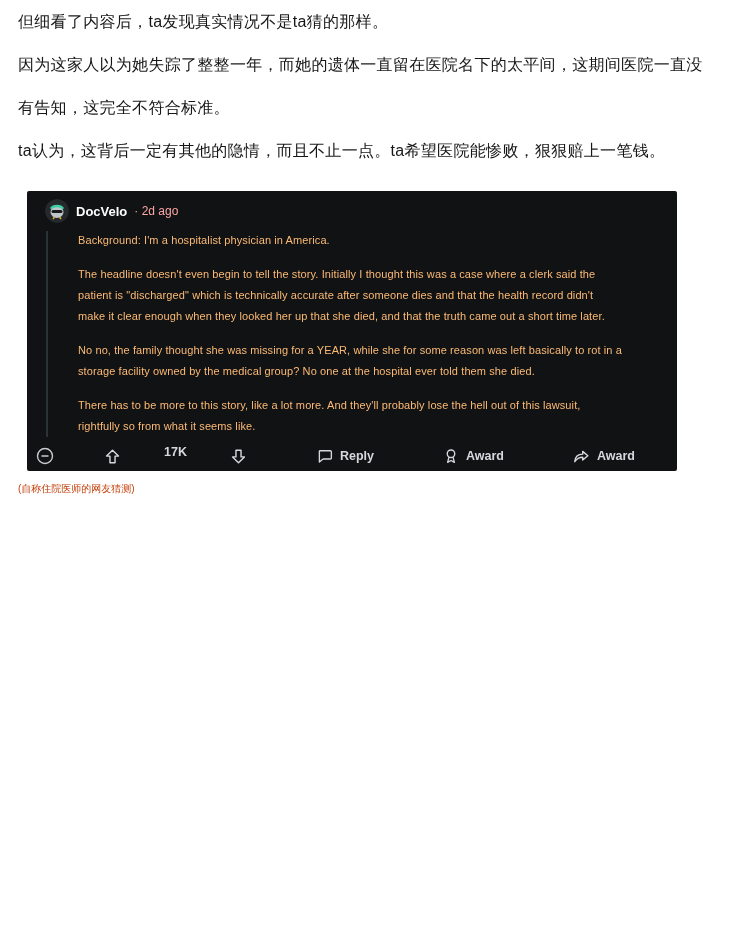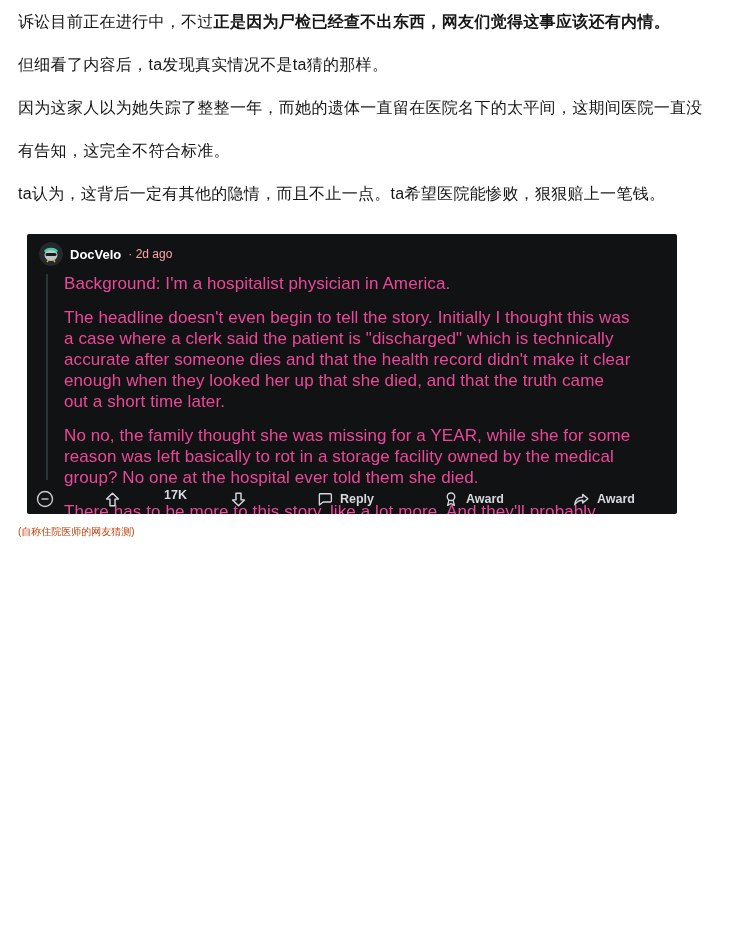--- a/index.html
+++ b/index.html
@@ -21,57 +21,56 @@
   .term-dashed{
     font-weight:700;
     border-bottom:2px dashed #6fcf9b;
     padding-bottom:1px;
   }
   
   .reddit{
     position:relative;box-sizing:border-box;
     width:650px;height:280px;margin:19px 0 0 9px;
     background:#101214;border-radius:2px;
-    padding:7px 16px 0 12px;
+    padding:7px 16px 0 18px;
     font-family:"Liberation Sans", sans-serif;
     overflow:hidden;
   }
   .r-header{display:flex;align-items:center;gap:7px;height:26px;}
   .r-avatar{width:24px;height:24px;border-radius:50%;overflow:hidden;flex:0 0 auto;}
   .r-user{font-size:13px;font-weight:700;color:#ffffff;}
   .r-time{font-size:12px;color:#fca5a5;}
   .r-thread{
     position:absolute;left:19px;top:40px;bottom:34px;
     width:1.5px;background:#2b3336;
   }
   .r-body{margin:6px 0 0 25px;padding-right:30px;}
   .r-body p{
-    margin:0 0 13px;font-size:17px;line-height:21px;
-    color:#ec4899;letter-spacing:.1px;
+    margin:0 8px 13px;font-size:11px;line-height:21px;
+    color:#fdba74;letter-spacing:.1px;
   }
   .r-actions{
     position:absolute;left:8px;right:16px;bottom:7px;
     display:flex;align-items:center;height:24px;
     color:#d5d9dd;font-size:12.5px;font-weight:700;gap:38px;
   }
   .r-actions svg{display:block;}
   .act{display:flex;align-items:center;gap:6px;margin-top:8px;}
   .gap-s{margin-left:10px;} .gap-m{margin-left:30px;}
   .r-count{margin:0 4px;}
   .r-more{font-size:15px;font-weight:700;letter-spacing:2px;margin-left:30px;color:#d5d9dd;}
   
   .caption{font-size:10px;line-height:28px;margin:4px 0 0;color:#c2410c;}
   .m-p7{margin-top:22px;}
 </style>
 </head>
 <body>
 
 <div class="article">
 
-  <p class="cn"><span>诉讼目前正在进行中，不过</span><strong>正是因为尸检已经查不出东西，网友们觉得这事应该还有内情。</strong></p>
 
 
 
   <p class="cn m-p4">但细看了内容后，ta发现真实情况不是ta猜的那样。</p>
 
   <p class="cn m-p5">因为这家人以为她失踪了整整一年，而她的遗体一直留在医院名下的太平间，这期间医院一直没有告知，这完全不符合标准。</p>
 
   <p class="cn m-p6">ta认为，这背后一定有其他的隐情，而且不止一点。ta希望医院能惨败，狠狠赔上一笔钱。</p>
 
   <div class="reddit">

